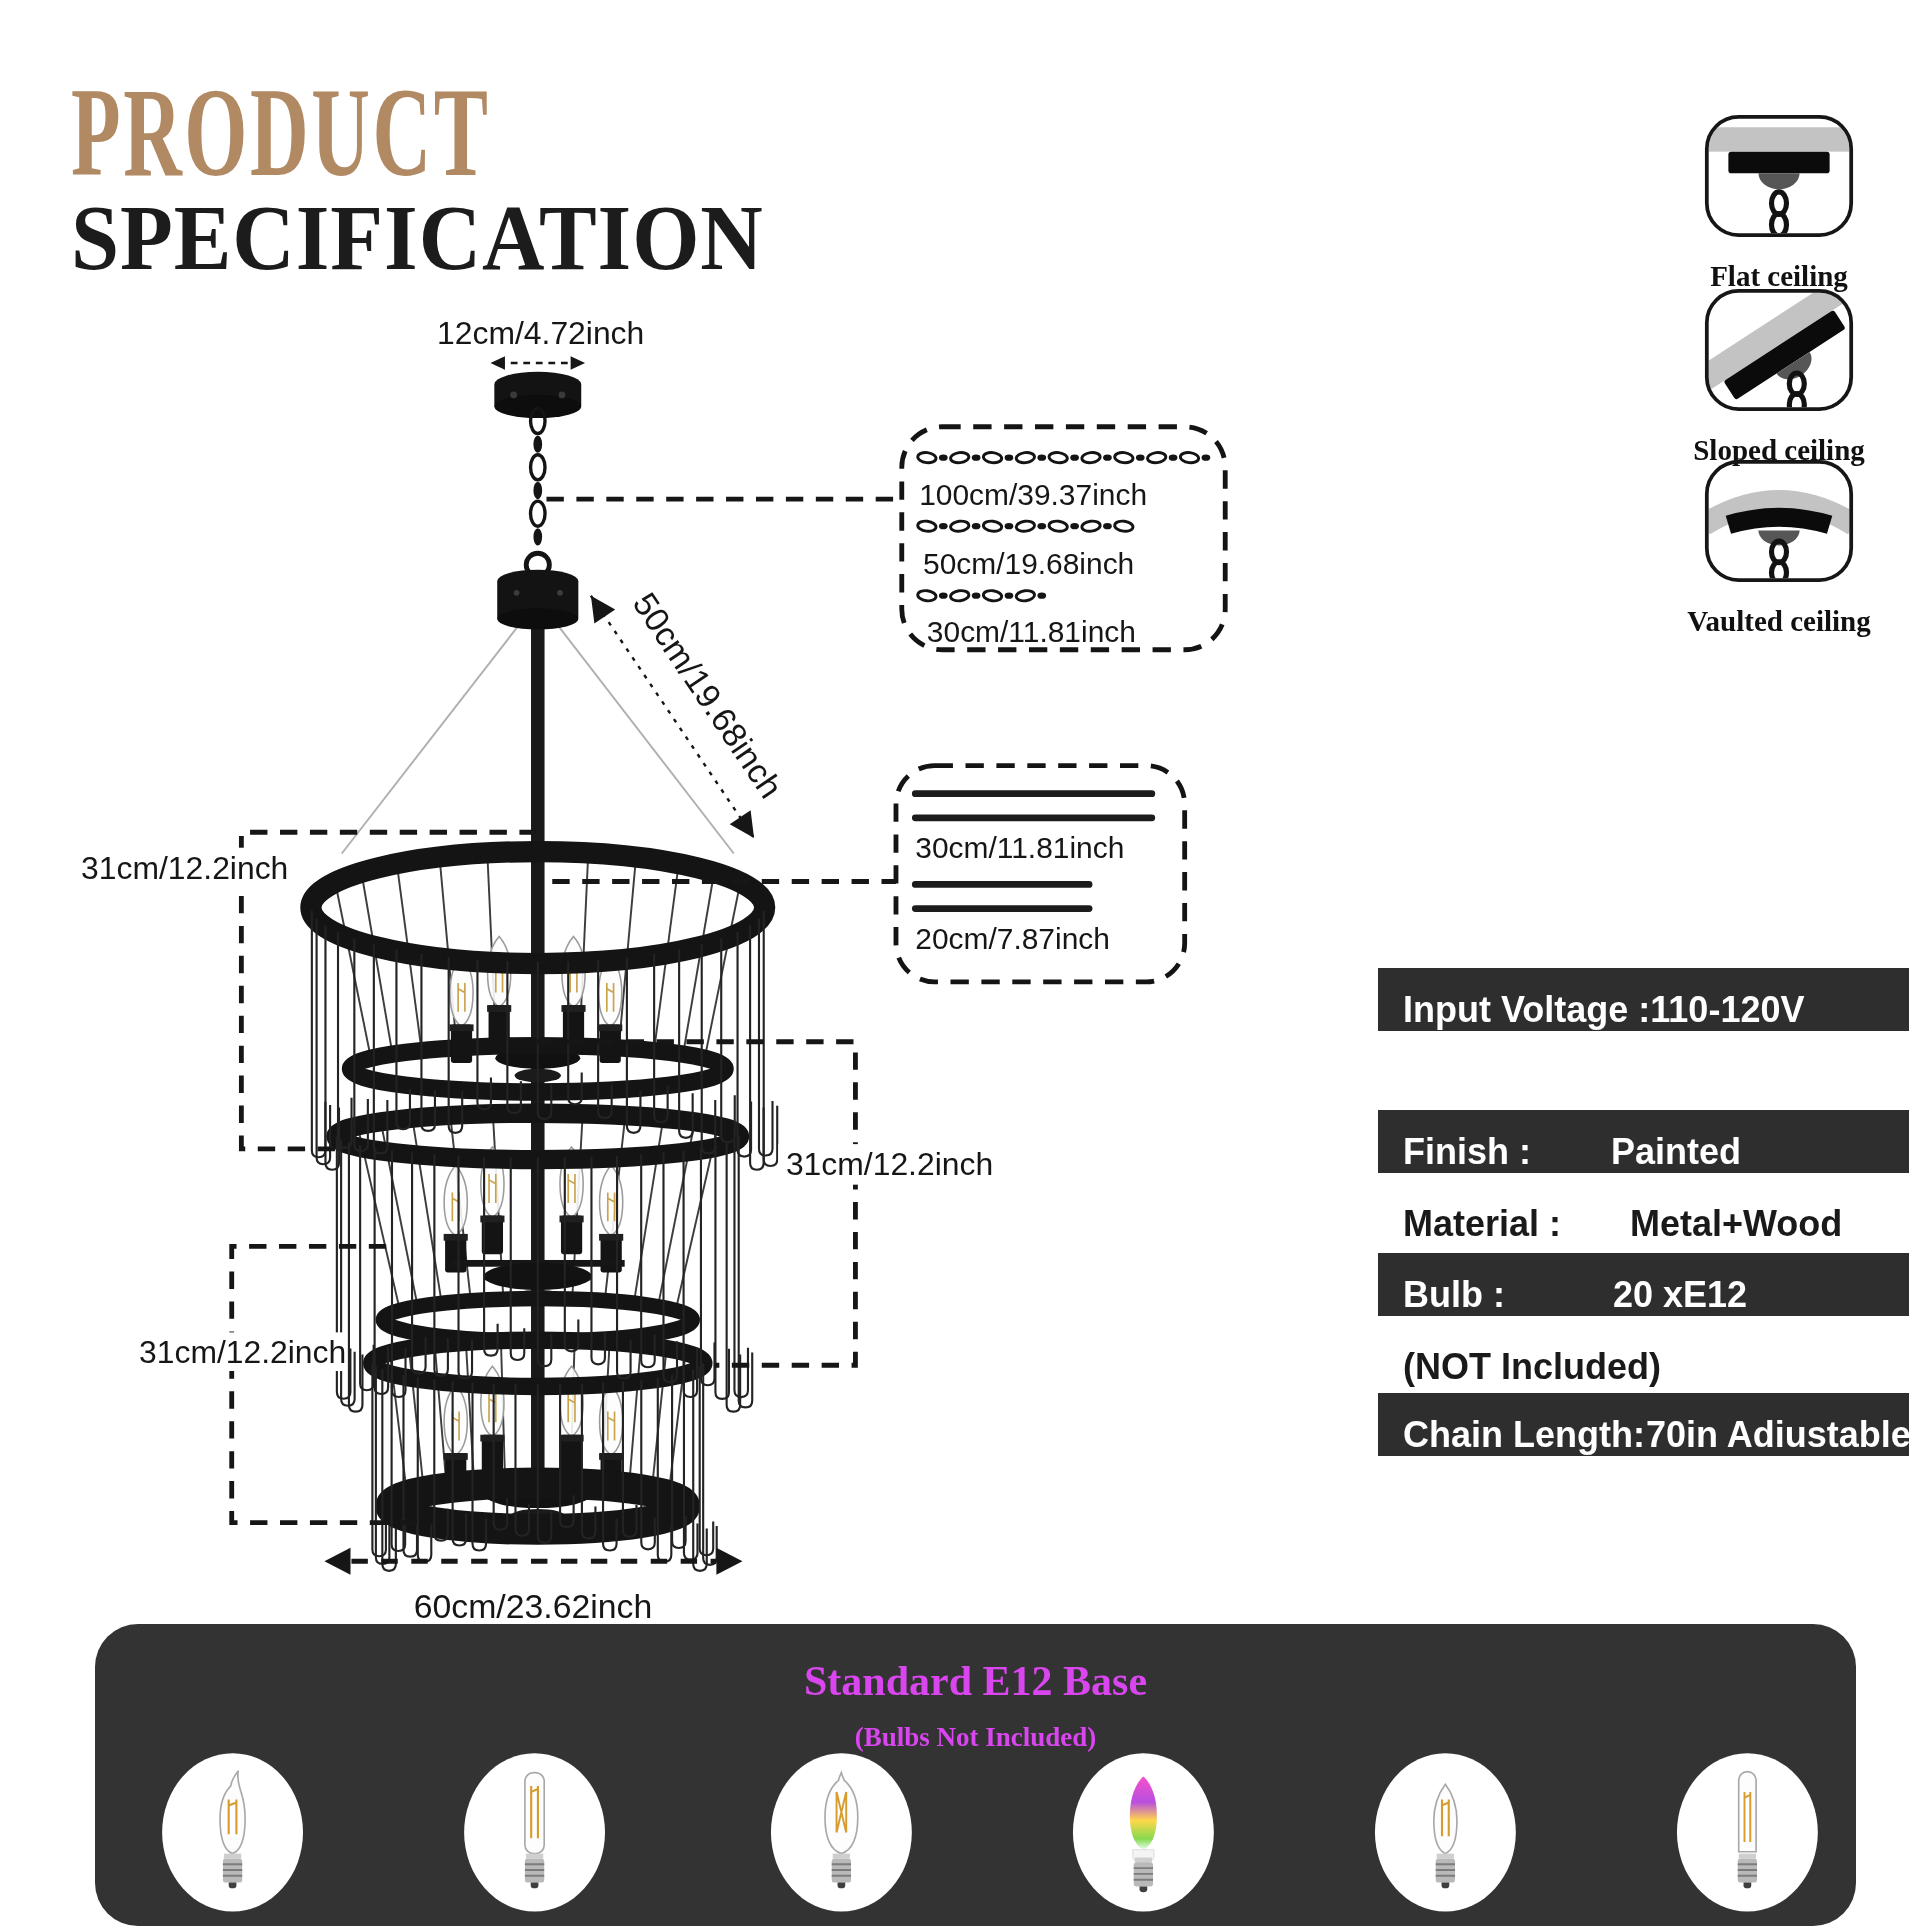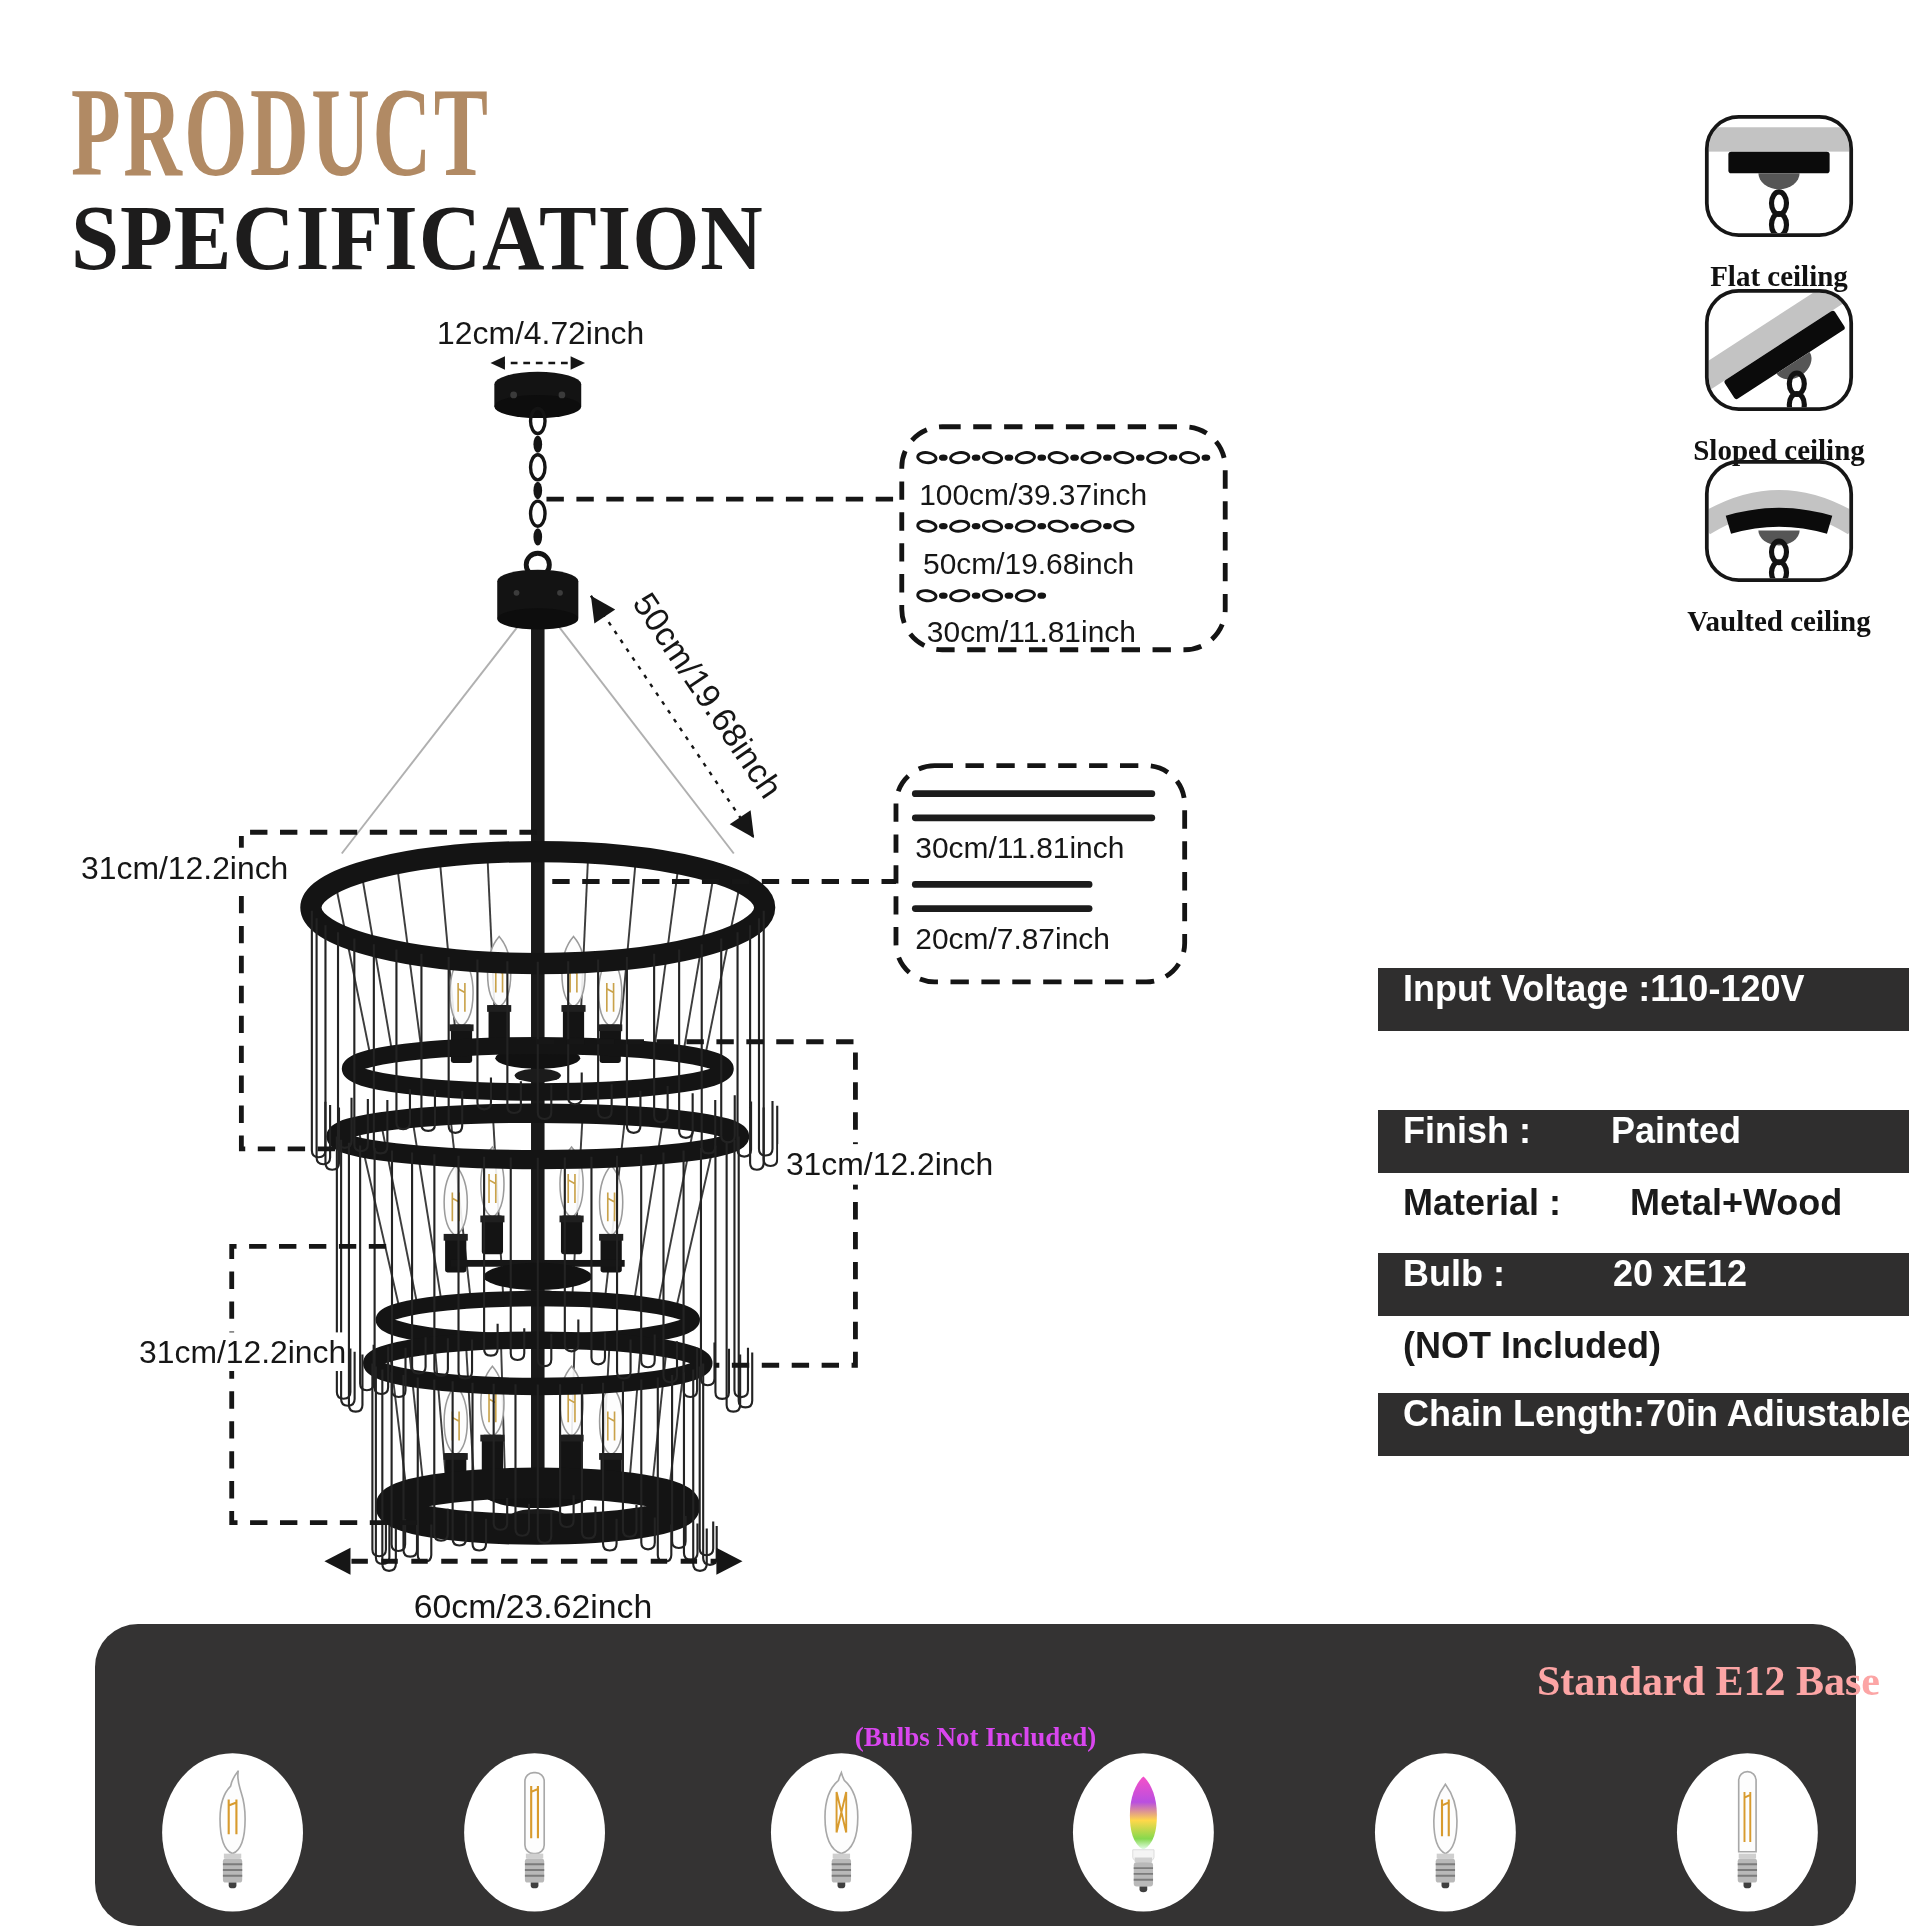--- a/index.html
+++ b/index.html
@@ -10,31 +10,31 @@
   .t1{font-family:"Liberation Serif",serif;font-weight:700;font-size:127px;line-height:1.0;
       color:#b18a64;letter-spacing:3.9px;transform:scaleX(.64);transform-origin:left top;white-space:nowrap;}
   .t2{font-family:"Liberation Serif",serif;font-weight:700;font-size:94px;line-height:1.0;
       color:#1d1c1c;letter-spacing:1px;transform:scaleX(.92);transform-origin:left top;
       margin-top:-5.8px;white-space:nowrap;}
   
   .mount{position:absolute;left:1701px;width:156px;z-index:3;display:flex;flex-direction:column;align-items:center;}
   .mount .lbl{font-family:"Liberation Serif",serif;font-weight:700;font-size:29px;color:#111;
               margin-top:22px;white-space:nowrap;}
   
-  .spec-row{position:absolute;left:1378px;width:531px;height:63px;display:flex;align-items:flex-start;
+  .spec-row{position:absolute;left:1378px;width:531px;height:63px;display:flex;align-items:flex-end;
             font-weight:700;font-size:36px;z-index:3;}
   .spec-row.dark{background:#2f2e2e;color:#fff;}
   .spec-row.light{color:#1a1a1a;}
   .spec-row .lab{padding-left:25px;white-space:nowrap;}
   .spec-row .val{position:absolute;white-space:nowrap;}
   
   .footer{position:absolute;left:95px;top:1624px;width:1761px;height:302px;background:#343333;
           border-radius:43px;z-index:3;}
-  .footer .ftitle{position:absolute;top:33px;width:100%;text-align:right;color:#fca5a5;
-          font-family:"Liberation Serif",serif;font-weight:700;font-size:42px;margin-left:24px;}
+  .footer .ftitle{position:absolute;top:33px;width:100%;text-align:center;color:#d946ef;
+          font-family:"Liberation Serif",serif;font-weight:700;font-size:42px;}
   .footer .fsub{position:absolute;top:98px;width:100%;text-align:center;color:#d946ef;
           font-family:"Liberation Serif",serif;font-weight:700;font-size:27px;}
   .fsvg{position:absolute;left:0;top:0;}
   
   #diagram{position:absolute;left:0;top:0;z-index:1;}
   #diagram text{font-family:"Liberation Sans",sans-serif;fill:#161616;}
 </style>
 </head>
 <body>
 

